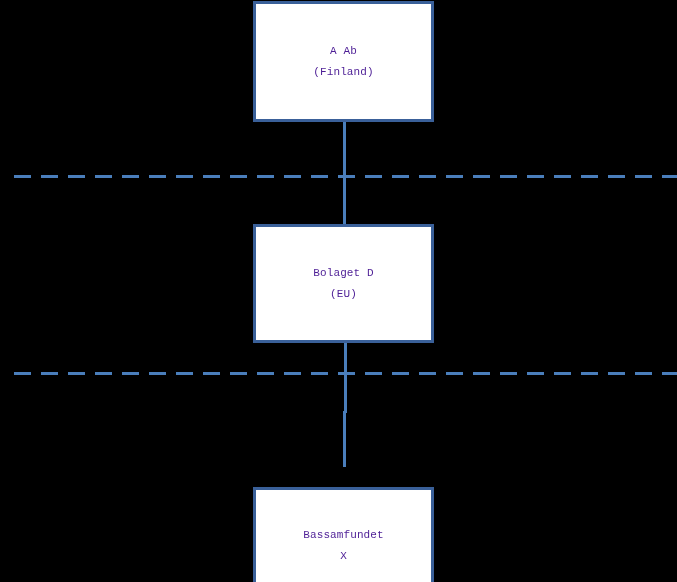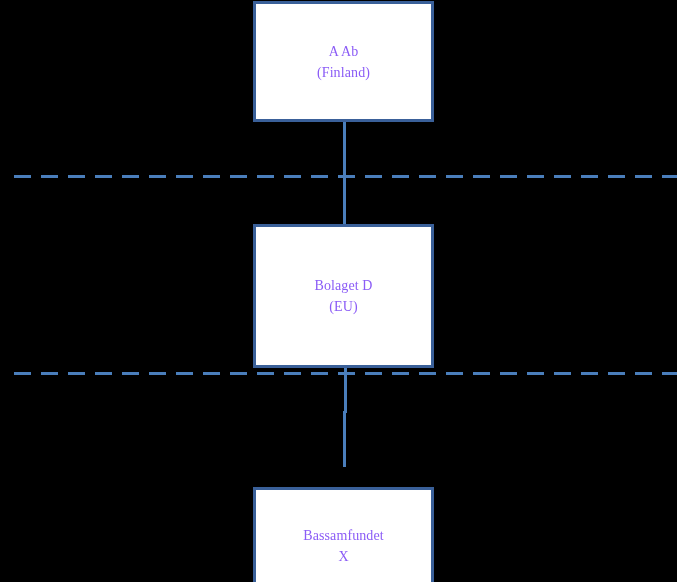--- a/index.html
+++ b/index.html
@@ -24,31 +24,31 @@
     position: absolute;
     box-sizing: border-box;
     background: #FFFFFF;
     border: 3px solid #3A6099;
     display: flex;
     align-items: center;
     justify-content: center;
     z-index: 3;
   }
   .node-label {
-    font-family: Liberation Serif, serif;
-    font-size: 14px;
+    font-family: Liberation Mono, monospace;
+    font-size: 11px;
     line-height: 21px;
-    color: #8b5cf6;
+    color: #4c1d95;
     text-align: center;
     white-space: pre-line;
     letter-spacing: 0.1px;
   }
 
   #node-a-ab     { left: 253px; top: 1px;   width: 181px; height: 121px; }
-  #node-bolaget  { left: 253px; top: 224px; width: 181px; height: 144px; }
+  #node-bolaget  { left: 253px; top: 224px; width: 181px; height: 119px; }
   #node-bassam   { left: 253px; top: 487px; width: 181px; height: 117px; }
 
   
   .connector {
     position: absolute;
     background: #4A7EBB;
     width: 3px;
     z-index: 2;
   }
   #connector-top    { left: 343px; top: 118px; height: 110px; }

